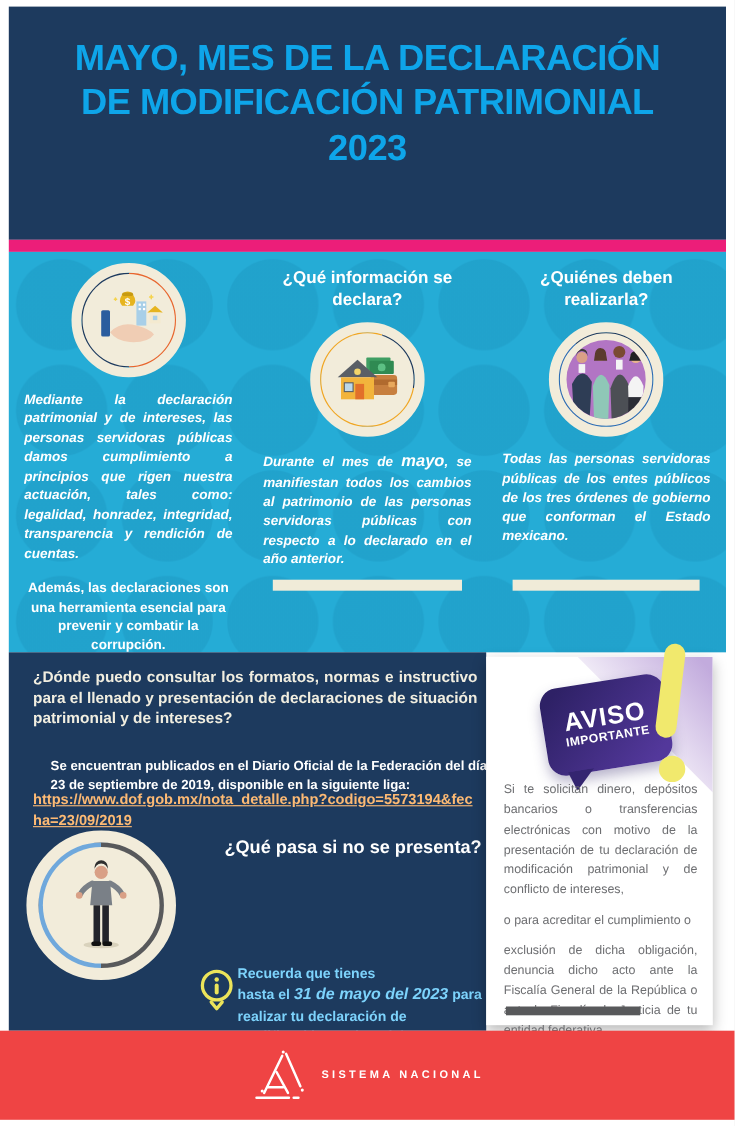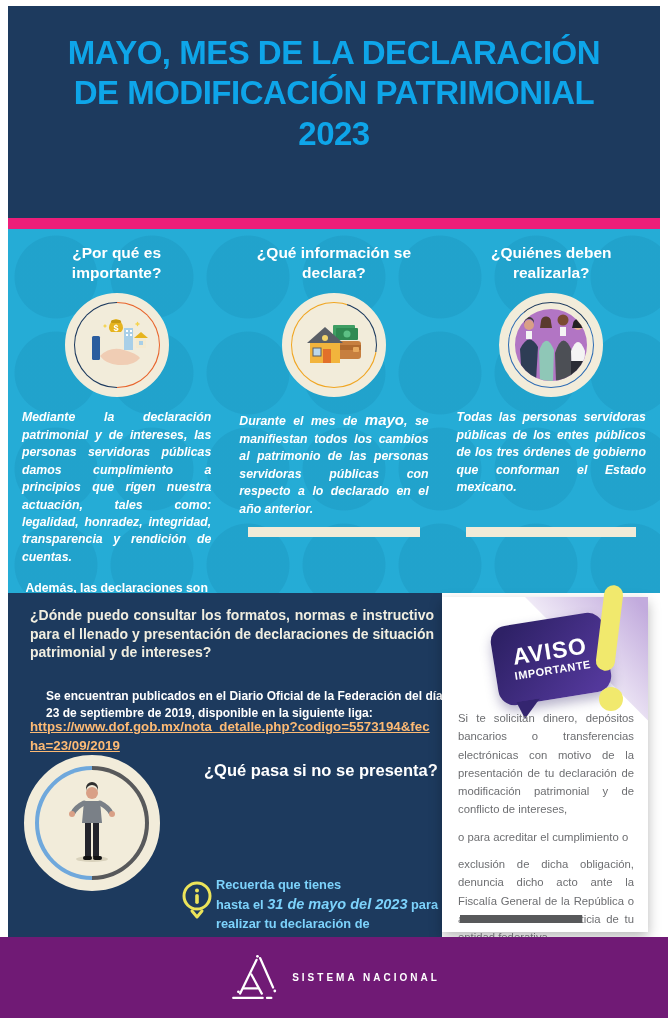--- a/index.html
+++ b/index.html
@@ -74,43 +74,41 @@
   .bubble-l2{font-weight:bold;font-size:11px;letter-spacing:0.5px;line-height:1.4;}
   .excl-bar{position:absolute;left:158px;top:-12px;width:19px;height:86px;border-radius:10px;
             background:#f1e96d;transform:rotate(7deg);}
   .excl-dot{position:absolute;left:157px;top:90px;width:24px;height:24px;border-radius:50%;background:#f1e96d;}
   .card-text{position:absolute;left:16px;top:112px;width:176px;color:#6d6e71;font-size:11.3px;
              line-height:1.62;text-align:justify;}
   .card-text p{margin:0 0 9px 0;}
   .gray-bar{position:absolute;left:18px;bottom:9px;width:122px;height:8px;background:#58595b;}
 
   
-  .footer{position:absolute;left:0;top:937px;width:668px;height:81px;background:#701a75;
+  .footer{position:absolute;left:0;top:937px;width:668px;height:81px;background:#ef4444;
           display:flex;align-items:center;justify-content:center;gap:12px;}
   .org{color:#ffffff;line-height:1.5;}
   .org-l1{font-size:10px;letter-spacing:3px;font-weight:600;}
   .org-l2{font-size:13px;letter-spacing:2.2px;font-weight:bold;}
 </style>
 </head>
 <body>
 
 <div class="poster">
 
   <div class="header">
     <h1 class="title">MAYO, MES DE LA DECLARACIÓN
 DE MODIFICACIÓN PATRIMONIAL
 2023</h1>
   </div>
   <div class="pink-bar"></div>
 
   <div class="blue-section">
 
     <div class="col">
-      <div class="col-heading">¿Por qué es
-importante?</div>
       <div class="circle ring1">
         <div class="circle-inner">
           <svg width="66" height="58" viewBox="0 0 66 58">
             <rect x="8" y="20" width="8" height="24" rx="1.5" fill="#2b5d9e"></rect>
             <path d="M27 6 q-4 6 0 10 h10 q4 -4 0 -10 q-2 -3 -5 -3 t-5 3z" fill="#e6b41f"></path>
             <rect x="27" y="4" width="10" height="3" rx="1.5" fill="#c79a12"></rect>
             <text x="32" y="15" font-size="9" font-weight="bold" fill="#fff" text-anchor="middle">$</text>
             <rect x="40" y="12" width="9" height="22" fill="#a8cfe8"></rect>
             <rect x="42" y="14" width="2" height="2" fill="#fff"></rect>
               <rect x="46" y="14" width="2" height="2" fill="#fff"></rect>

